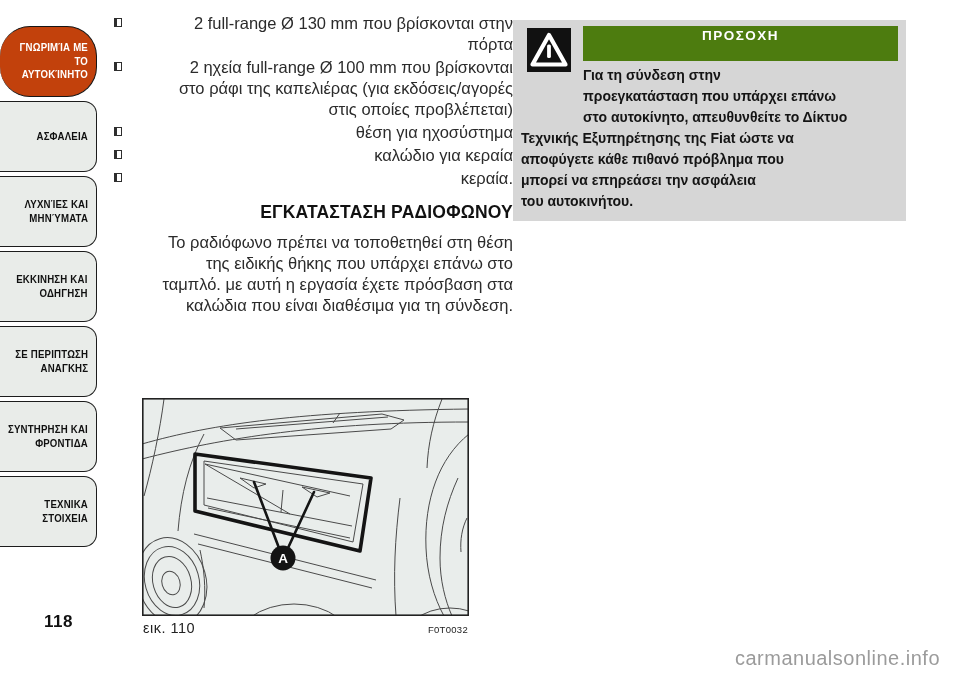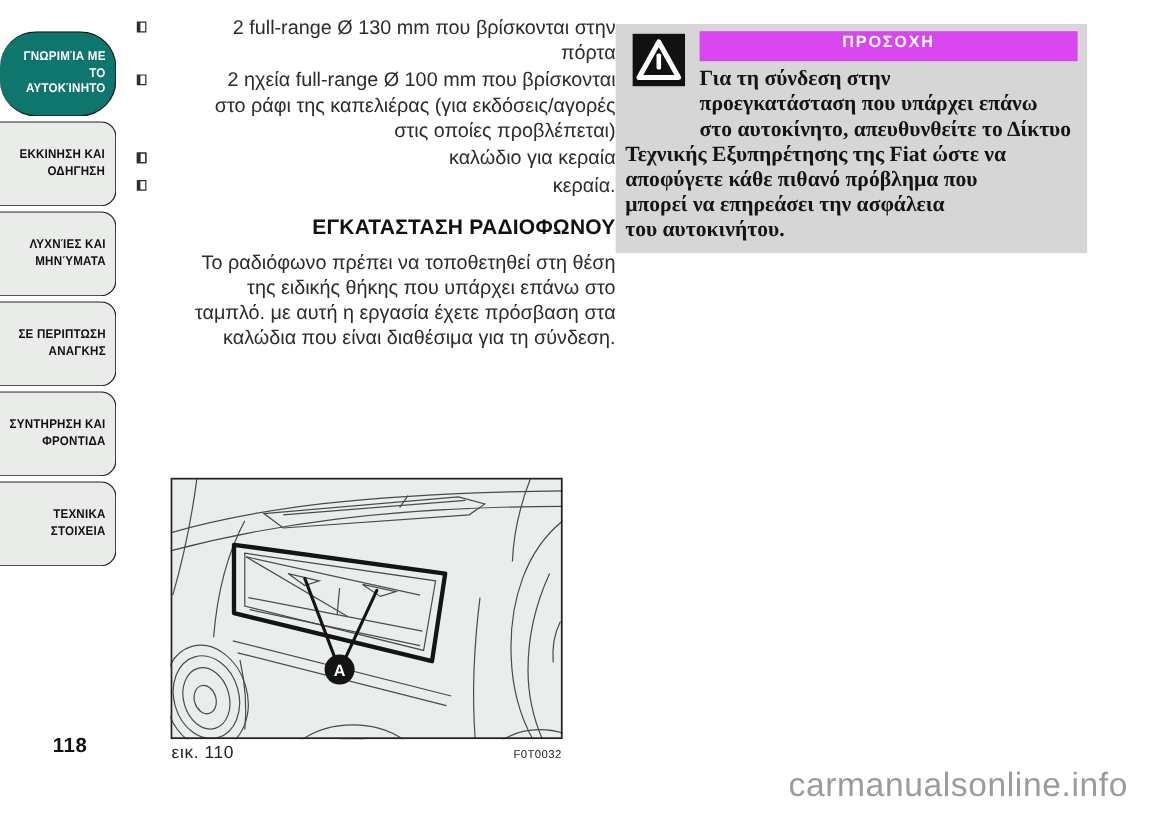--- a/index.html
+++ b/index.html
@@ -13,21 +13,21 @@
   
   .sidebar { position: absolute; left: 0; top: 26px; width: 97px; }
   .tab {
     width: 97px; height: 71px; margin-bottom: 4px;
     background: #e9ece9;
     border: 1.6px solid #1c1c1c; border-left: none;
     border-radius: 0 13px 13px 0;
     display: flex; align-items: center; justify-content: flex-end;
     padding-right: 8px;
   }
-  .tab.active { background: #0f766e; border-color: #161616; border-radius: 30px; }
+  .tab.active { background: #c2410c; border-color: #161616; border-radius: 30px; }
   .tab .tab-label {
     font-size: 10.5px; font-weight: bold; line-height: 1.3;
     color: #101010; text-align: right; white-space: pre-line;
     transform: scaleX(.92); transform-origin: right center;
     letter-spacing: .2px;
   }
   .tab.active .tab-label { color: #ffffff; }
 
   .page-number {
     position: absolute; left: 44px; top: 612px;
@@ -65,56 +65,59 @@
   
   .warnbox {
     position: absolute; left: 513px; top: 20px; width: 393px;
     background: #d6d6d6; padding: 6px 8px 9px 8px;
   }
   .warn-icon {
     float: left; width: 44px; height: 44px;
     margin: 2px 12px 40px 6px;
   }
   .warn-title-bar {
-    overflow: hidden; height: 25px; background: #d946ef;
+    overflow: hidden; height: 35px; background: #4d7c0f;
     margin-bottom: 4px;
     text-align: center;
   }
   .warn-title {
     color: #ffffff; font-weight: bold; font-size: 13.5px;
     line-height: 17px; letter-spacing: 1.5px;
   }
   .warn-text {
-    font-size: 18px; font-weight: bold; line-height: 21px;
-    color: #141414; white-space: pre-line; font-family: Liberation Serif, serif;
+    font-size: 14px; font-weight: bold; line-height: 21px;
+    color: #141414; white-space: pre-line;
   }
 
   
   .watermark {
     position: absolute; right: 20px; bottom: 8px;
-    font-size: 28px; color: #9b9b9b; letter-spacing: .5px;
+    font-size: 20px; color: #9b9b9b; letter-spacing: .5px;
   }
 </style>
 </head>
 <body>
 
 <div class="page">
 
   <div class="sidebar">
     <div class="tab active">
       <span class="tab-label">ΓΝΩΡΙΜΊΑ ΜΕ ΤΟ
 ΑΥΤΟΚΊΝΗΤΟ</span>
     </div>
     <div class="tab">
+      <span class="tab-label">ΑΣΦΑΛΕΙΑ</span>
+    </div>
+    <div class="tab">
+      <span class="tab-label">ΛΥΧΝΊΕΣ ΚΑΙ
+ΜΗΝΎΜΑΤΑ</span>
+    </div>
+    <div class="tab">
       <span class="tab-label">ΕΚΚΙΝΗΣΗ ΚΑΙ
 ΟΔΗΓΗΣΗ</span>
-    </div>
-    <div class="tab">
-      <span class="tab-label">ΛΥΧΝΊΕΣ ΚΑΙ
-ΜΗΝΎΜΑΤΑ</span>
     </div>
     <div class="tab">
       <span class="tab-label">ΣΕ ΠΕΡΙΠΤΩΣΗ
 ΑΝΑΓΚΗΣ</span>
     </div>
     <div class="tab">
       <span class="tab-label">ΣΥΝΤΗΡΗΣΗ ΚΑΙ
 ΦΡΟΝΤΙΔΑ</span>
     </div>
     <div class="tab">
@@ -132,20 +135,21 @@
 πόρτα</span>
       </li>
       <li>
         <span class="bmark"></span>
         <span class="btext">2 ηχεία full-range Ø 100 mm που βρίσκονται
 στο ράφι της καπελιέρας (για εκδόσεις/αγορές
 στις οποίες προβλέπεται)</span>
       </li>
       <li>
         <span class="bmark"></span>
+        <span class="btext">θέση για ηχοσύστημα</span>
       </li>
       <li>
         <span class="bmark"></span>
         <span class="btext">καλώδιο για κεραία</span>
       </li>
       <li>
         <span class="bmark"></span>
         <span class="btext">κεραία.</span>
       </li>
     </ul>

